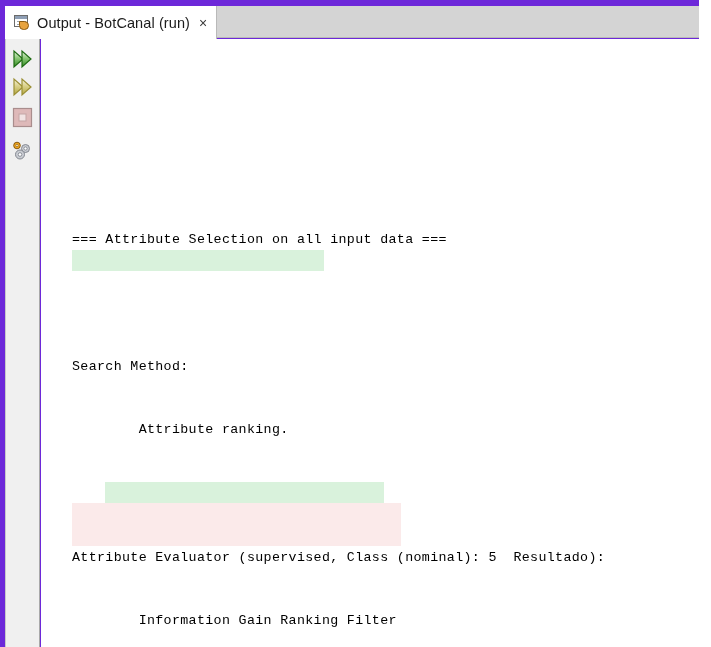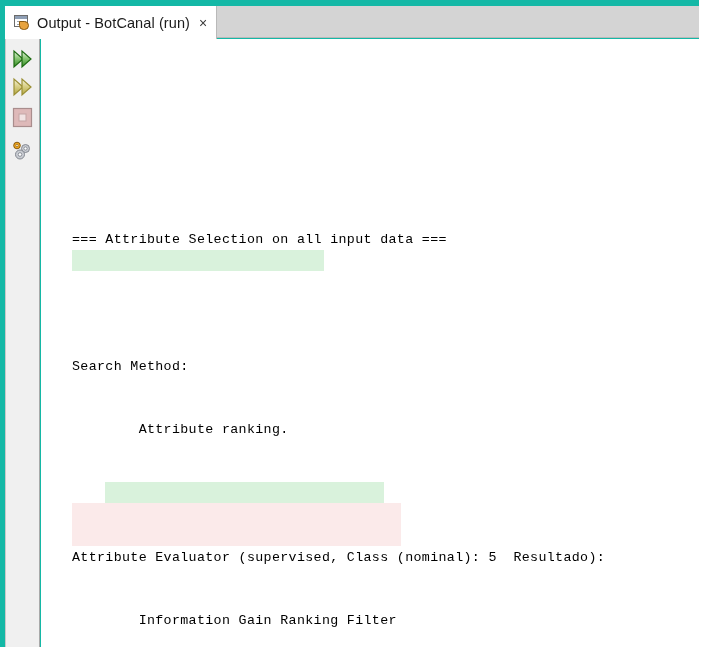--- a/index.html
+++ b/index.html
@@ -14,21 +14,21 @@
     overflow: hidden;
     position: relative;
   }
 
   
   #app {
     position: absolute;
     left: 0; top: 0;
     width: 699px;
     height: 647px;
-    background: #14b8a6;
+    background: #6d28d9;
   }
 
   
   .tabstrip {
     position: absolute;
     left: 5px;
     top: 6px;
     right: 0px;
     height: 32px;
     background: #d4d4d4;

